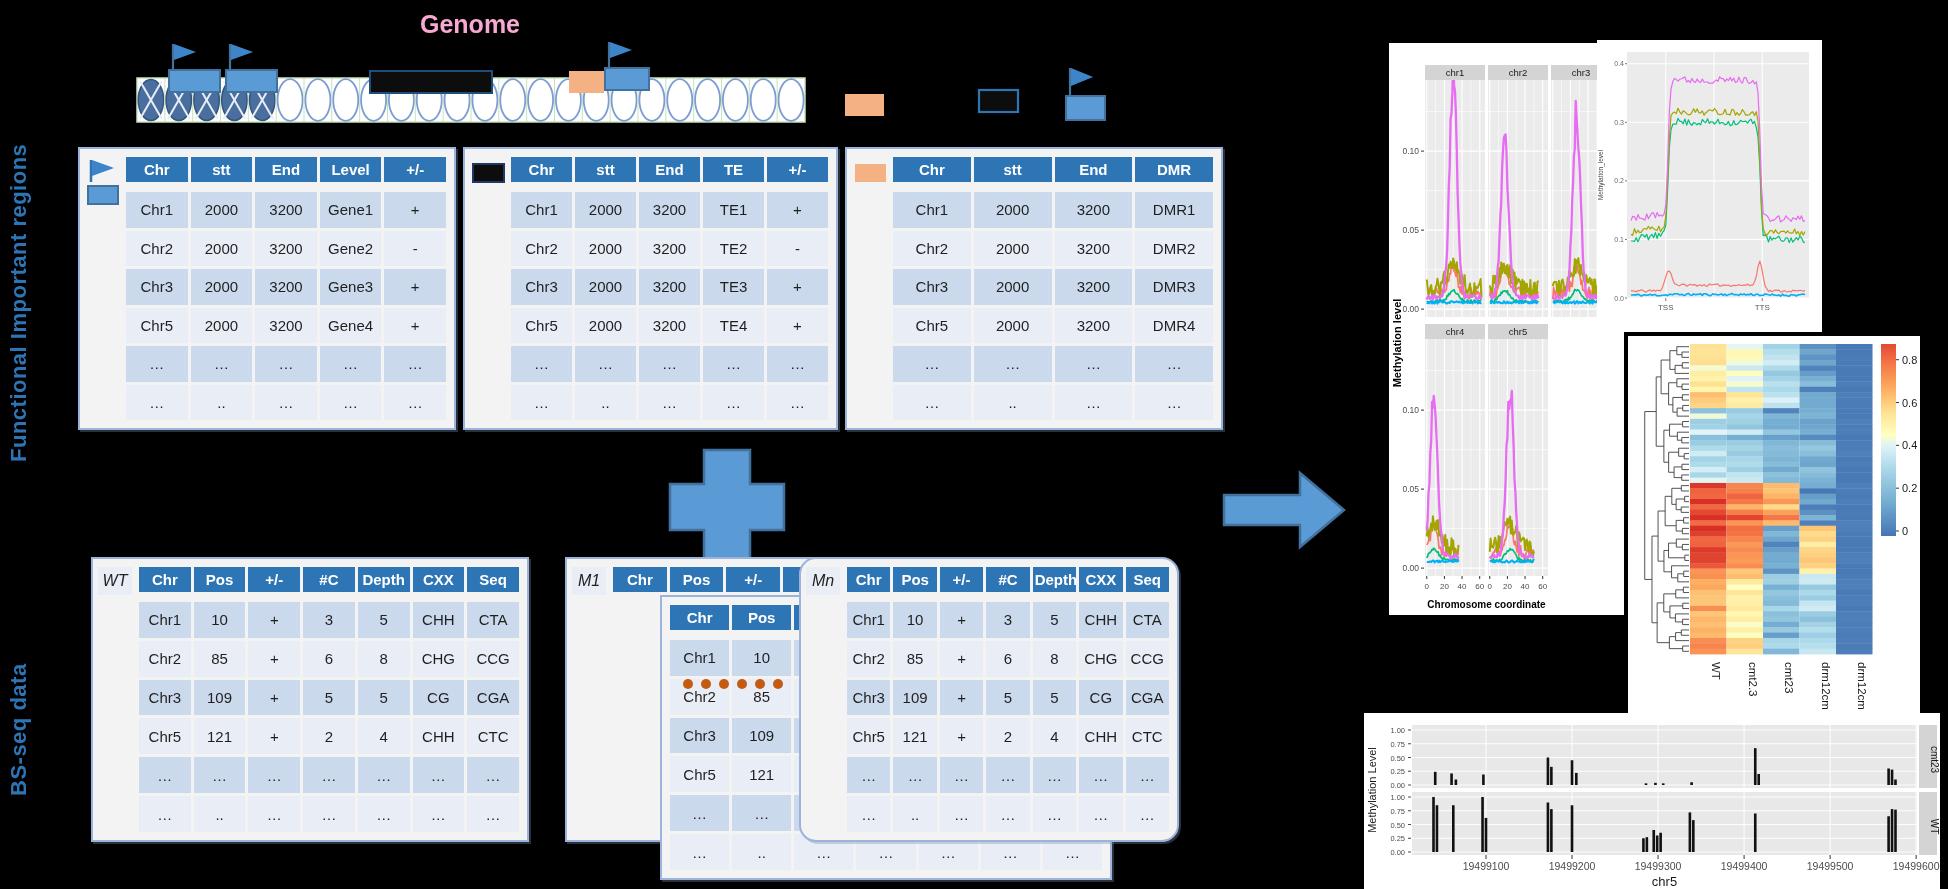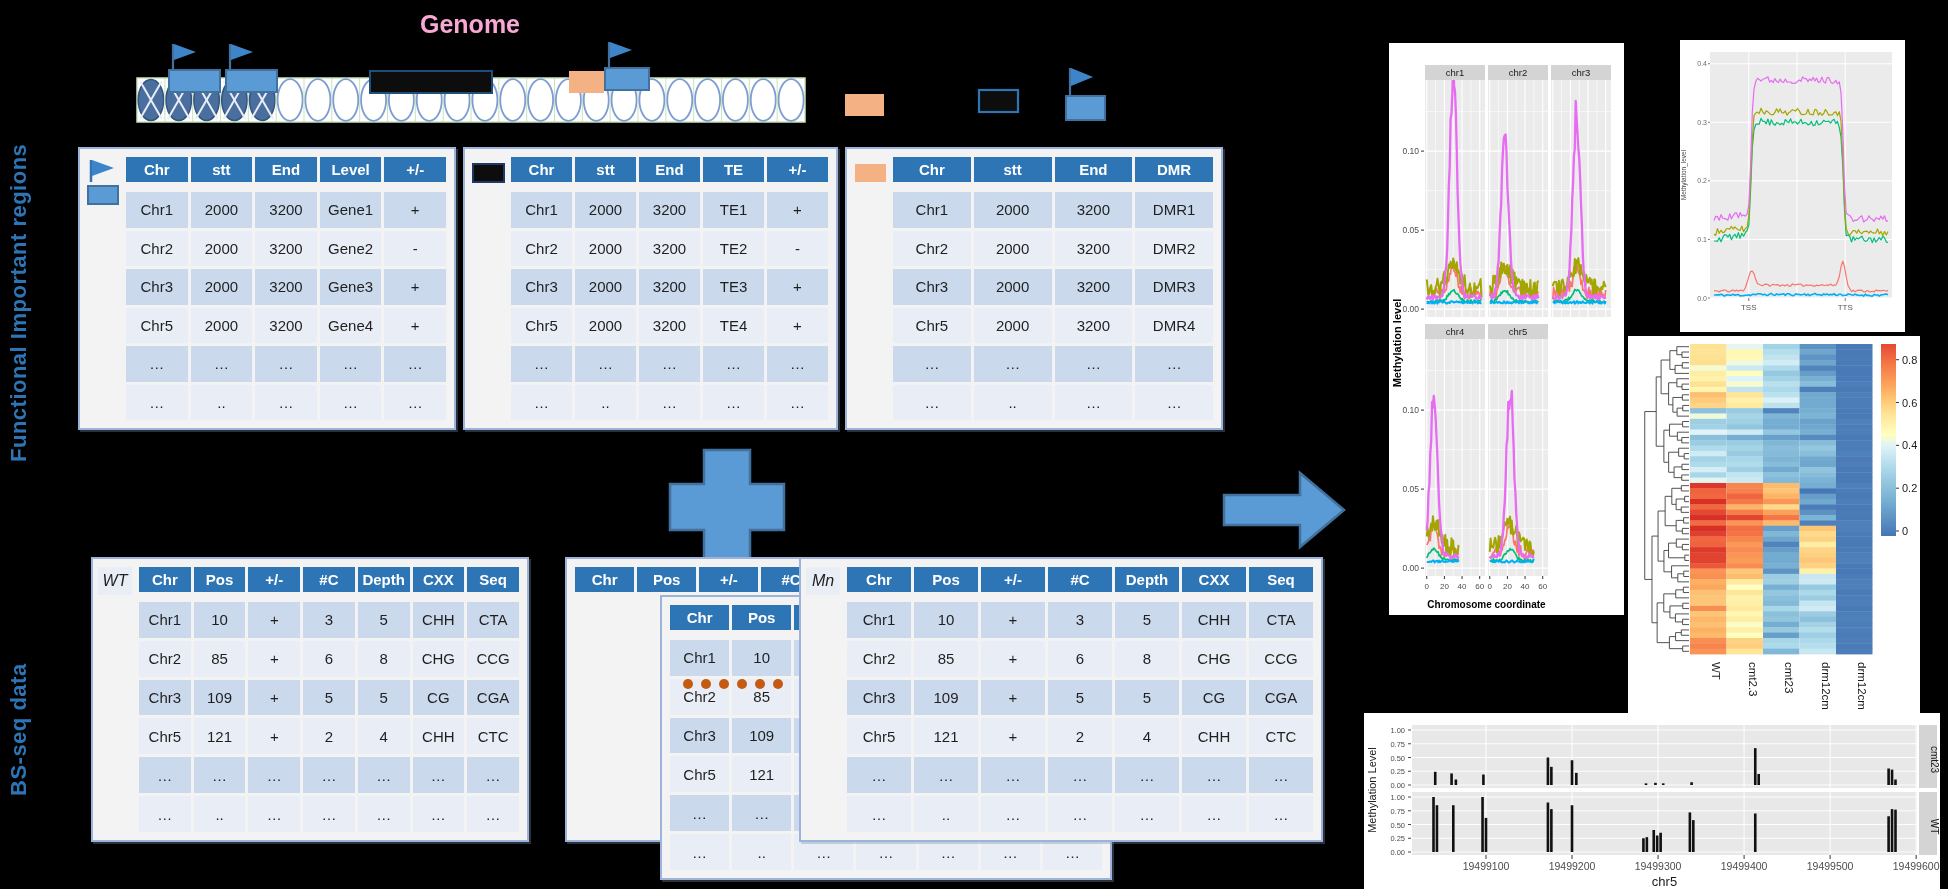--- a/index.html
+++ b/index.html
@@ -375,20 +375,23 @@
             <td>…</td>
             <td>…</td>
             <td>…</td>
             <td>…</td>
           </tr>
         </tbody>
       </table>
   </div>
 
   <div class="tbl-container" style="left:565px;top:557px;width:452px;height:285px;z-index:3;">
+    <div class="icon-strip">
+      <div class="tbl-label">M1</div>
+    </div>
     <table>
         <thead>
           <tr>
             <th>Chr</th>
             <th>Pos</th>
             <th>+/-</th>
             <th>#C</th>
             <th>Depth</th>
             <th>CXX</th>
             <th>Seq</th>
@@ -463,21 +466,21 @@
             <td>…</td>
             <td>…</td>
             <td>…</td>
             <td>…</td>
             <td>…</td>
           </tr>
         </tbody>
       </table>
   </div>
 
-  <div class="tbl-container" style="left:799px;top:557px;width:524px;height:285px;z-index:5;">
+  <div class="tbl-container" style="left:799px;top:557px;width:380px;height:285px;z-index:5;border-radius:17px;">
     <div class="icon-strip">
       <div class="tbl-label">Mn</div>
     </div>
     <table>
         <thead>
           <tr>
             <th>Chr</th>
             <th>Pos</th>
             <th>+/-</th>
             <th>#C</th>
@@ -714,21 +717,21 @@
         <line x1="136.05882352941177" y1="533" x2="136.05882352941177" y2="536" stroke="#333" stroke-width="1"></line>
         <text x="136.05882352941177" y="546" font-size="8" fill="#4d4d4d" text-anchor="middle" font-family="Liberation Sans, sans-serif">40</text>
         <line x1="153.70588235294116" y1="533" x2="153.70588235294116" y2="536" stroke="#333" stroke-width="1"></line>
         <text x="153.70588235294116" y="546" font-size="8" fill="#4d4d4d" text-anchor="middle" font-family="Liberation Sans, sans-serif">60</text>
         <text x="10" y="317.5" font-size="10" fill="#000" text-anchor="start" font-family="Liberation Sans, sans-serif"></text>
         <text x="12" y="300" font-size="11" fill="#000" text-anchor="middle" font-family="Liberation Sans, sans-serif" font-weight="bold" transform="rotate(-90 12 300)">Methylation level</text>
         <text x="97.5" y="565" font-size="10" fill="#000" text-anchor="middle" font-family="Liberation Sans, sans-serif" font-weight="bold">Chromosome coordinate</text>
       </svg>
   </div>
 
-  <div class="card" style="left:1680px;top:40px;width:225px;height:292px;z-index:6;">
+  <div class="card" style="left:1597px;top:40px;width:225px;height:292px;z-index:6;">
     <svg id="meta-svg" width="225" height="292">
         <rect x="0" y="0" width="225" height="292" fill="#fff"></rect>
         <rect x="30" y="12" width="182" height="246" fill="#EBEBEB"></rect>
         <line x1="30" y1="23.714285714285694" x2="212" y2="23.714285714285694" stroke="#fff" stroke-width="1.1"></line>
         <text x="27" y="26.214285714285694" font-size="7" fill="#6a6a6a" text-anchor="end" font-family="Liberation Sans, sans-serif">0.4</text>
         <line x1="28" y1="23.714285714285694" x2="30" y2="23.714285714285694" stroke="#555" stroke-width="0.8"></line>
         <line x1="30" y1="82.28571428571428" x2="212" y2="82.28571428571428" stroke="#fff" stroke-width="1.1"></line>
         <text x="27" y="84.78571428571428" font-size="7" fill="#6a6a6a" text-anchor="end" font-family="Liberation Sans, sans-serif">0.3</text>
         <line x1="28" y1="82.28571428571428" x2="30" y2="82.28571428571428" stroke="#555" stroke-width="0.8"></line>
         <line x1="30" y1="140.85714285714283" x2="212" y2="140.85714285714283" stroke="#fff" stroke-width="1.1"></line>

